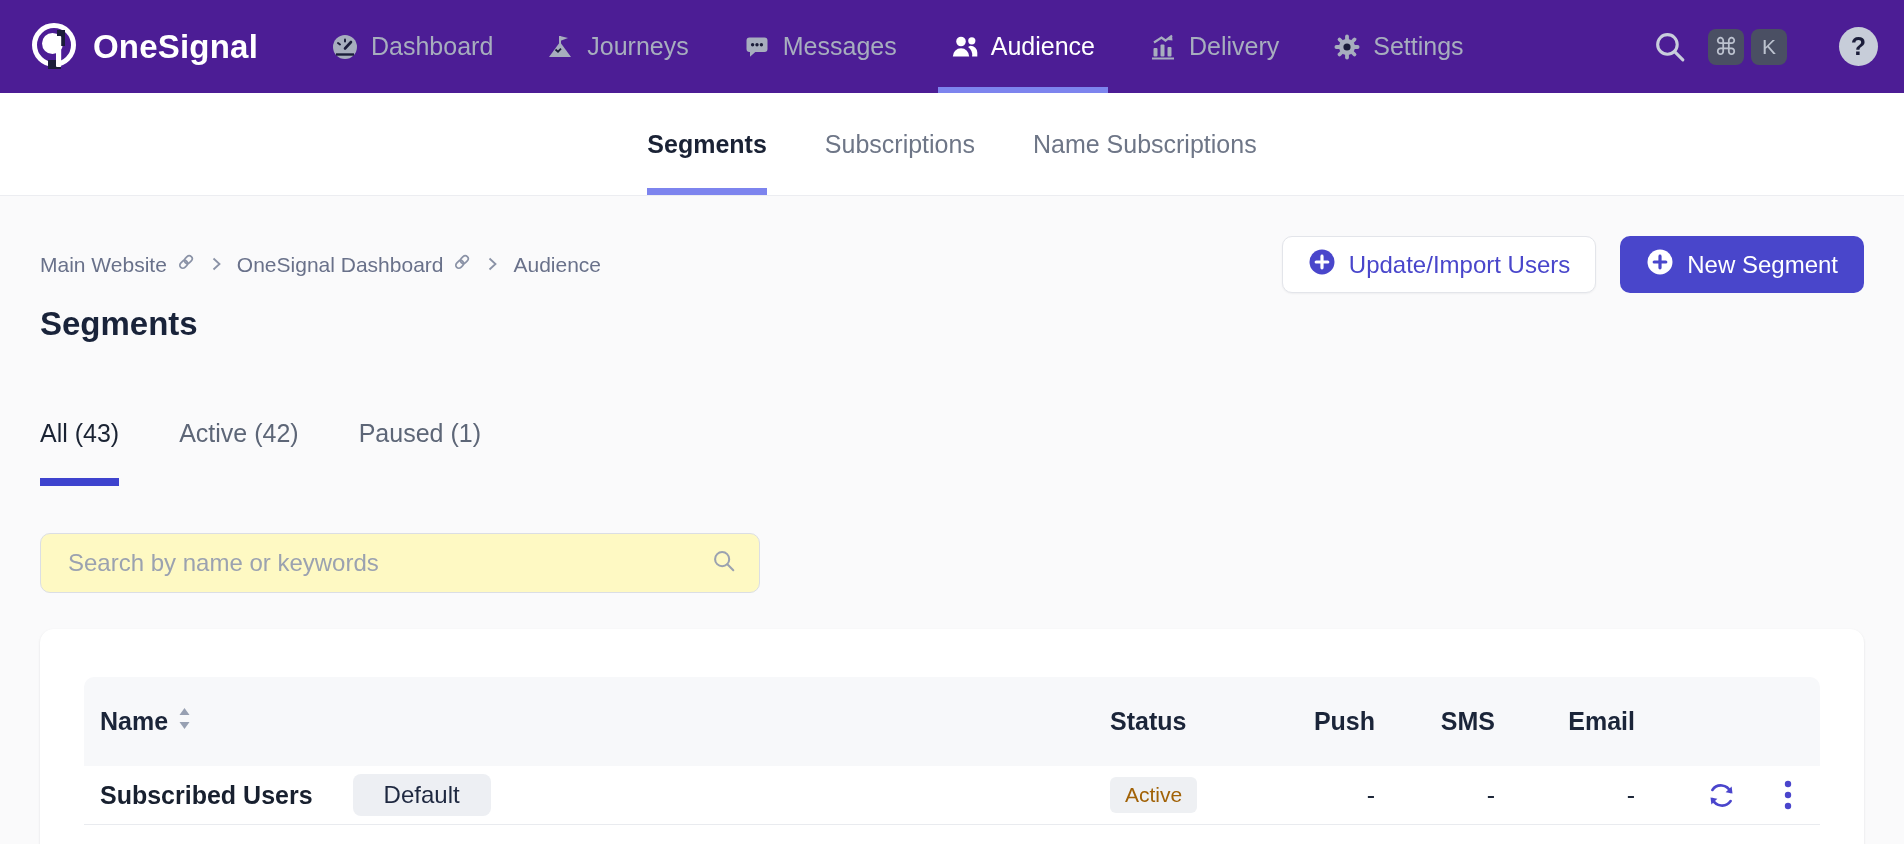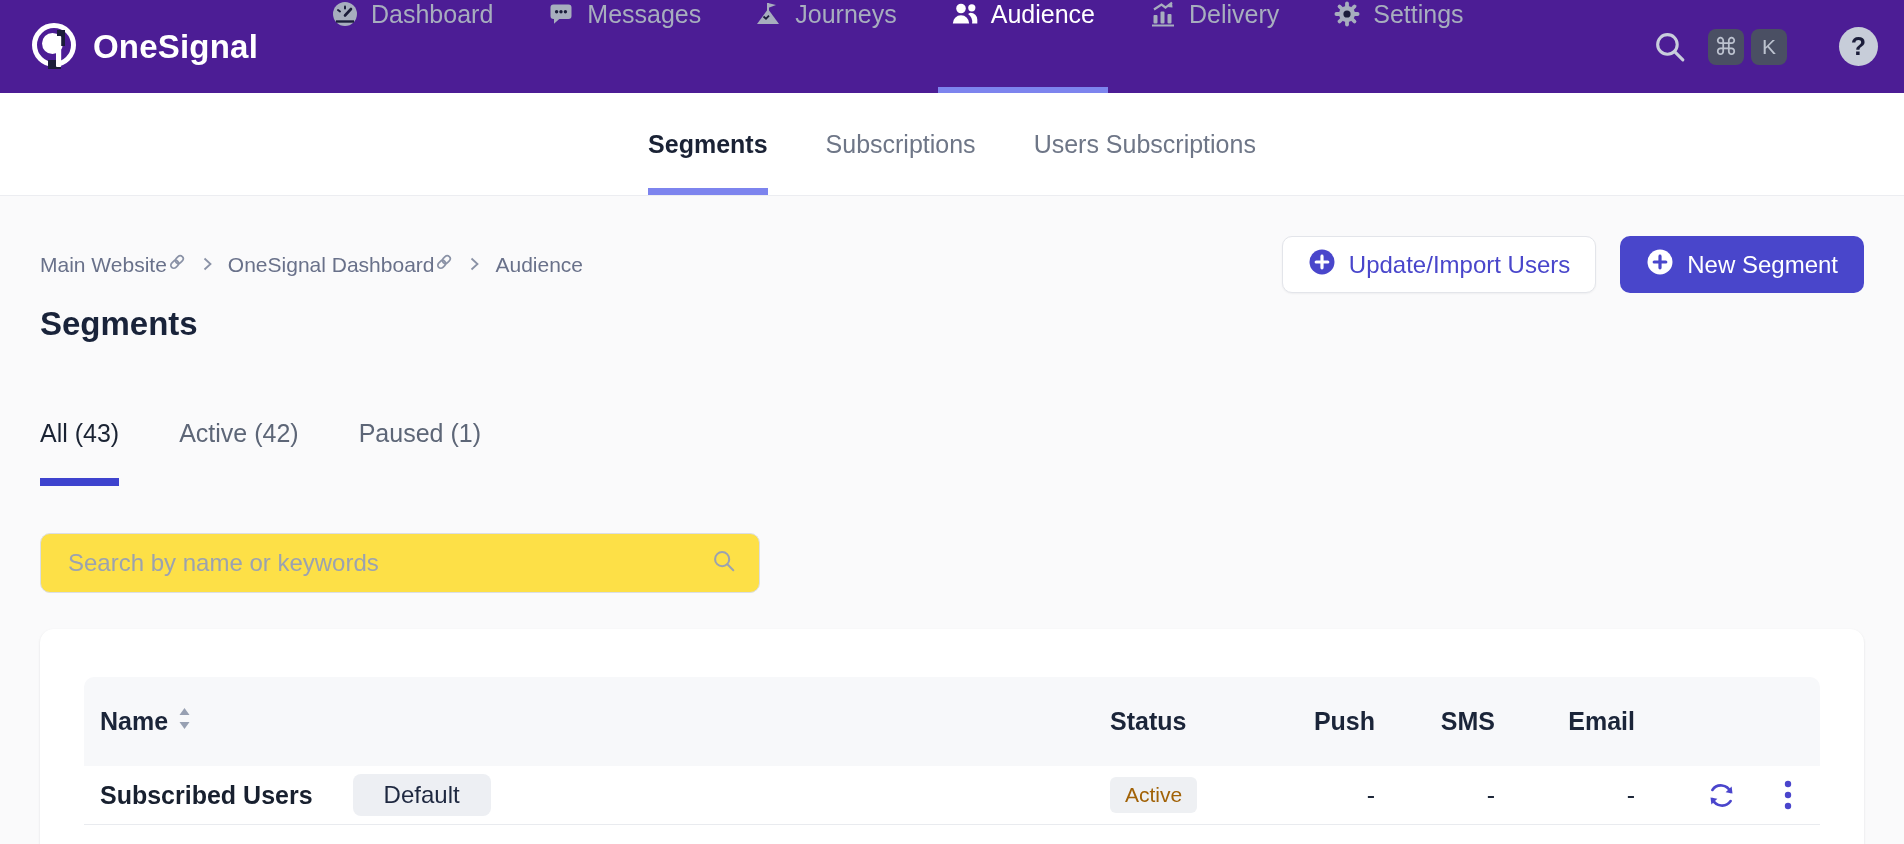--- a/index.html
+++ b/index.html
@@ -4,21 +4,21 @@
 <style>
   html,body{margin:0;padding:0;width:1904px;height:844px;overflow:hidden;
     font-family:"Liberation Sans","DejaVu Sans",sans-serif;background:#FAFAFB;}
   *{box-sizing:border-box;}
 
   
   .navbar{height:93px;background:#4c1d95;display:flex;align-items:center;padding-left:30px;}
   .brand{display:flex;align-items:center;gap:15px;cursor:pointer;}
   .brand-name{color:#fff;font-size:33px;font-weight:bold;letter-spacing:.2px;}
   .nav-items{display:flex;align-items:stretch;height:100%;margin-left:46px;}
-  .nav-item{display:flex;gap:12px;padding:0 27px;position:relative;
+  .nav-item{display:flex;align-items:center;gap:12px;padding:0 27px;position:relative;
     color:#A7AEBE;font-size:25px;cursor:pointer;}
   .nav-item svg{display:block;}
   .nav-item.active{color:#fff;}
   .nav-item.active::after{content:"";position:absolute;left:14px;right:14px;bottom:0;height:6px;background:#7D84EE;}
   .nav-right{margin-left:auto;display:flex;align-items:center;padding-right:26px;}
   .kbd{width:36px;height:36px;border-radius:8px;background:#4A4F63;color:#BCC2CF;
     display:flex;align-items:center;justify-content:center;font-size:21px;}
   .kbd.cmd{font-size:24px;}
   .nav-search{margin-right:20px;cursor:pointer;display:flex;}
   .kbd + .kbd{margin-left:7px;}
@@ -30,36 +30,36 @@
   .subnav{height:103px;background:#fff;border-bottom:1px solid #ECEDF1;
     display:flex;justify-content:center;align-items:stretch;gap:58px;}
   .subtab{display:flex;align-items:center;position:relative;font-size:25px;color:#6E7687;cursor:pointer;}
   .subtab.active{color:#1A2235;font-weight:600;}
   .subtab.active::after{content:"";position:absolute;left:0;right:0;bottom:0;height:7px;background:#7D84EE;}
 
   
   main{padding:0 40px;}
   .header-row{margin-top:40px;display:flex;justify-content:space-between;align-items:center;}
   .breadcrumb{display:flex;align-items:center;gap:15px;font-size:21px;color:#69718A;}
-  .crumb{display:flex;align-items:center;cursor:pointer;justify-content:flex-end;}
+  .crumb{display:flex;align-items:center;gap:9px;cursor:pointer;justify-content:flex-end;}
   .crumb.current{cursor:default;}
   .actions{display:flex;gap:24px;}
   .btn{height:57px;border-radius:10px;display:flex;align-items:center;gap:13px;
     font-size:24px;padding:0 25px;cursor:pointer;border:1px solid transparent;}
   .btn-secondary{background:#fff;border-color:#E3E5EA;color:#4946CB;
     box-shadow:0 1px 2px rgba(16,24,40,.05);}
   .btn-primary{background:#4946CB;color:#fff;}
 
   .page-title{margin:10px 0 0;font-size:33px;font-weight:600;color:#19233A;line-height:42px;}
 
   .filter-tabs{margin-top:74px;display:flex;gap:60px;text-align:center;}
   .ftab{font-size:25px;color:#5D6677;padding-bottom:30px;border-bottom:8px solid transparent;cursor:pointer;}
   .ftab.active{color:#1A2333;font-weight:500;border-bottom-color:#3E43CE;}
 
-  .search-box{margin-top:47px;width:720px;height:60px;background:#fde047;border:1px solid #DBDEE4;
+  .search-box{margin-top:47px;width:720px;height:60px;background:#fef9c3;border:1px solid #DBDEE4;
     border-radius:10px;display:flex;align-items:center;padding:0 22px 0 25px;}
   .search-box input{flex:1;border:none;outline:none;font-size:24px;color:#333;background:transparent;
     font-family:inherit;}
   .search-box input::placeholder{color:#9BA2B0;}
 
   
   .card{margin-top:36px;background:#fff;border-radius:14px;height:260px;
     box-shadow:0 1px 3px rgba(16,24,40,.08),0 1px 2px rgba(16,24,40,.04);
     padding:48px 44px 0 44px;}
   .thead{background:#F7F8FA;border-radius:10px 10px 0 0;height:89px;display:flex;align-items:center;
@@ -105,38 +105,38 @@
           <line x1="7" y1="10" x2="9" y2="11.5" stroke="#1B1D3A" stroke-width="2" stroke-linecap="round"></line>
           <line x1="14" y1="6.5" x2="14" y2="8.5" stroke="#1B1D3A" stroke-width="2" stroke-linecap="round"></line>
           <path d="M5 21.5 h18" stroke="#1B1D3A" stroke-width="2.4"></path>
         </svg>
       </span>
       <span>Dashboard</span>
     </div>
     <div class="nav-item">
       <span>
         <svg width="28" height="28" viewBox="0 0 28 28" fill="currentColor">
+          <line x1="13" y1="3" x2="13" y2="11" stroke="currentColor" stroke-width="2"></line>
+          <path d="M13 3 l8 2 -8 3 z"></path>
+          <path d="M13 9 L24 24 H2 z"></path>
+          <path d="M8.5 16.5 l2.5 2.2 3-3" fill="none" stroke="#1B1D3A" stroke-width="1.8"></path>
+        </svg>
+      </span>
+      <span>Journeys</span>
+    </div>
+    <div class="nav-item">
+      <span>
+        <svg width="28" height="28" viewBox="0 0 28 28" fill="currentColor">
           <path d="M6.5 4.5 h15 a3 3 0 0 1 3 3 v8.5 a3 3 0 0 1 -3 3 h-9.2 l-5.3 4.8 v-4.8 h-0.5 a3 3 0 0 1 -3 -3 v-8.5 a3 3 0 0 1 3 -3 z"></path>
           <circle cx="9.6" cy="11.7" r="1.7" fill="#1B1D3A"></circle>
           <circle cx="14" cy="11.7" r="1.7" fill="#1B1D3A"></circle>
           <circle cx="18.4" cy="11.7" r="1.7" fill="#1B1D3A"></circle>
         </svg>
       </span>
       <span>Messages</span>
-    </div>
-    <div class="nav-item">
-      <span>
-        <svg width="28" height="28" viewBox="0 0 28 28" fill="currentColor">
-          <line x1="13" y1="3" x2="13" y2="11" stroke="currentColor" stroke-width="2"></line>
-          <path d="M13 3 l8 2 -8 3 z"></path>
-          <path d="M13 9 L24 24 H2 z"></path>
-          <path d="M8.5 16.5 l2.5 2.2 3-3" fill="none" stroke="#1B1D3A" stroke-width="1.8"></path>
-        </svg>
-      </span>
-      <span>Journeys</span>
     </div>
     <div class="nav-item active">
       <span>
         <svg width="28" height="28" viewBox="0 0 28 28" fill="currentColor">
           <circle cx="10" cy="8.5" r="4.8"></circle>
           <path d="M1.8 23.5 a8.2 8.2 0 0 1 16.4 0 z"></path>
           <circle cx="20.8" cy="7.8" r="3.6"></circle>
           <path d="M19.5 12.8 a6.8 6.8 0 0 1 6.8 6.8 v3.9 h-5.2 a10 10 0 0 0 -4 -9.5 a6.8 6.8 0 0 1 2.4 -1.2 z"></path>
         </svg>
       </span>
@@ -186,21 +186,21 @@
 </header>
 
 <div class="subnav">
   <div class="subtab active">
     <span>Segments</span>
   </div>
   <div class="subtab">
     <span>Subscriptions</span>
   </div>
   <div class="subtab">
-    <span>Users Subscriptions</span>
+    <span>Name Subscriptions</span>
   </div>
 </div>
 
 <main>
   <div class="header-row">
     <div class="breadcrumb">
       <span class="crumb">
         <span>Main Website</span>
         <span>
           <svg width="20" height="20" viewBox="0 0 20 20" fill="none" stroke="#8A92A6" stroke-width="1.7">

